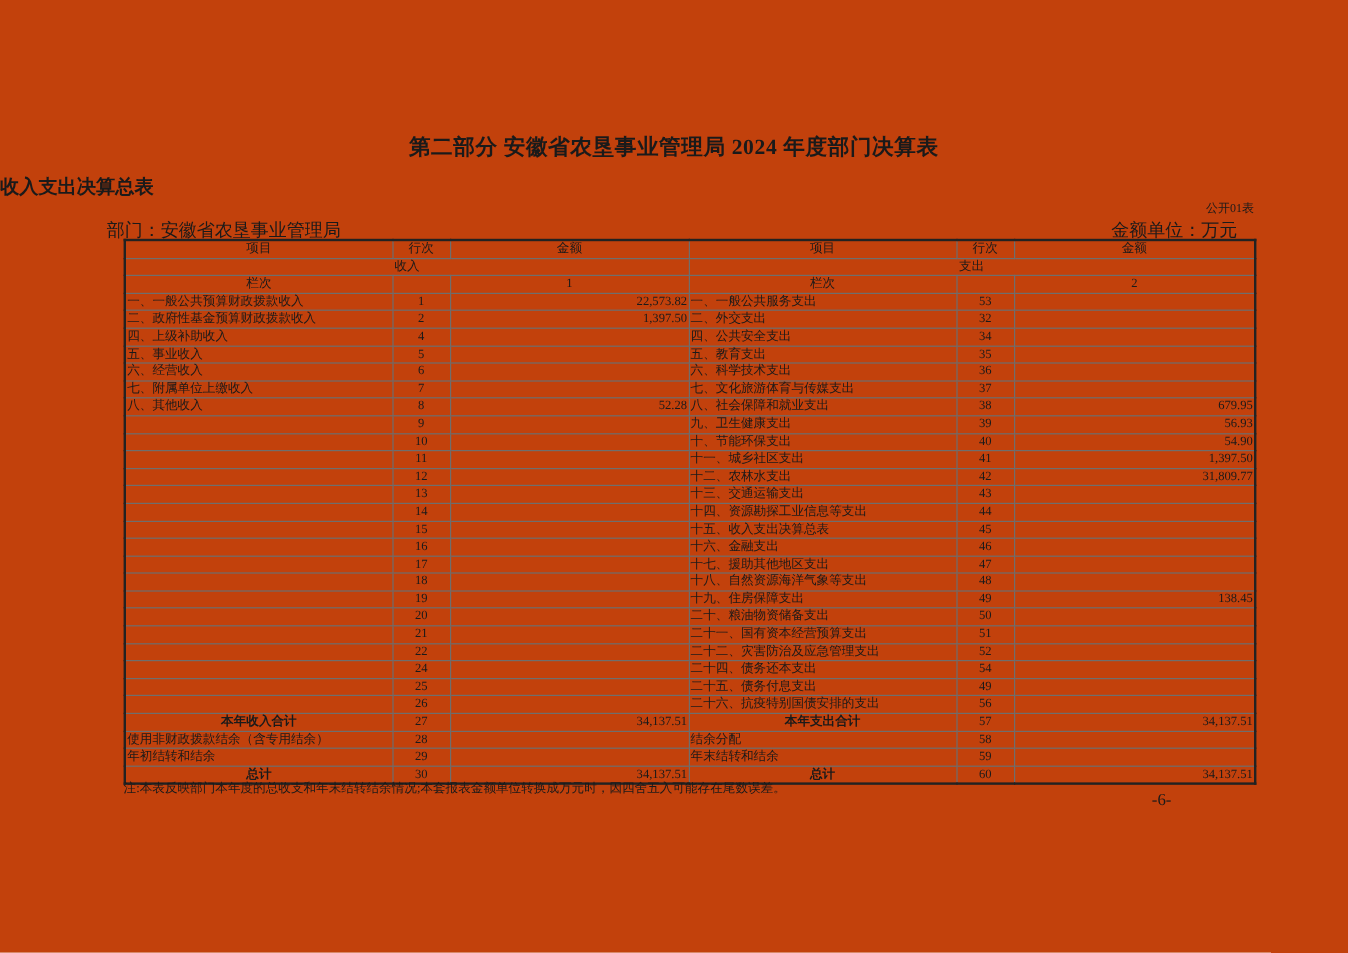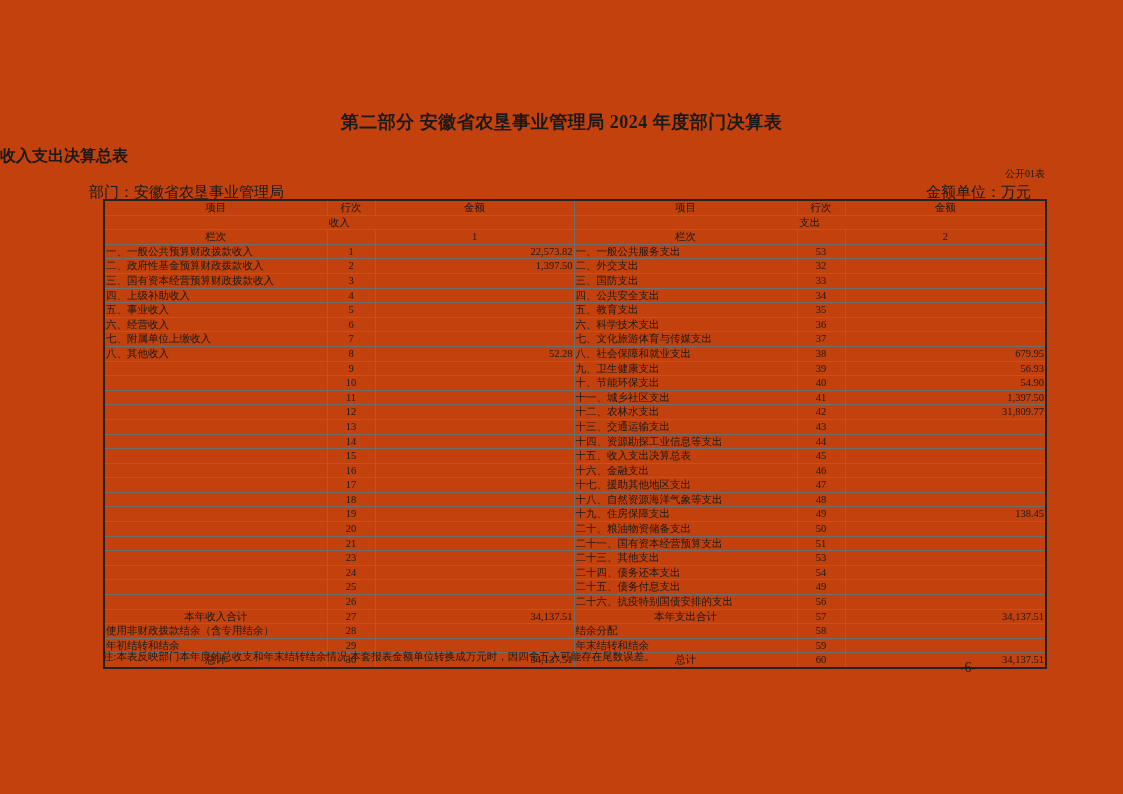--- a/index.html
+++ b/index.html
@@ -76,21 +76,21 @@
     overflow: hidden;
     white-space: nowrap;
     vertical-align: middle;
   }
   td.sec-div { border-left: 2px solid #222222; }
   .hdr-section { text-align: center; height: 12px; }
   .hdr-col { text-align: center; height: 14px; }
   .c-item { text-align: left; }
   .c-row  { text-align: center; }
   .c-amt  { text-align: right; }
-  .bold-center { font-weight: normal; text-align: center; }
+  .bold-center { font-weight: bold; text-align: center; }
 
   .note {
     position: absolute;
     top: 650px;
     left: 103px;
     width: 942px;
     font-size: 10.5px;
   }
   .page-number {
     position: absolute;
@@ -157,28 +157,20 @@
           </tr>
           <tr>
             <td class="c-item">二、政府性基金预算财政拨款收入</td>
             <td class="c-row">2</td>
             <td class="c-amt">1,397.50</td>
             <td class="c-item sec-div">二、外交支出</td>
             <td class="c-row">32</td>
             <td class="c-amt"></td>
           </tr>
           <tr>
-            <td class="c-item">三、国有资本经营预算财政拨款收入</td>
-            <td class="c-row">3</td>
-            <td class="c-amt"></td>
-            <td class="c-item sec-div">三、国防支出</td>
-            <td class="c-row">33</td>
-            <td class="c-amt"></td>
-          </tr>
-          <tr>
             <td class="c-item">四、上级补助收入</td>
             <td class="c-row">4</td>
             <td class="c-amt"></td>
             <td class="c-item sec-div">四、公共安全支出</td>
             <td class="c-row">34</td>
             <td class="c-amt"></td>
           </tr>
           <tr>
             <td class="c-item">五、事业收入</td>
             <td class="c-row">5</td>
@@ -310,24 +302,24 @@
           <tr>
             <td class="c-item"></td>
             <td class="c-row">21</td>
             <td class="c-amt"></td>
             <td class="c-item sec-div">二十一、国有资本经营预算支出</td>
             <td class="c-row">51</td>
             <td class="c-amt"></td>
           </tr>
           <tr>
             <td class="c-item"></td>
-            <td class="c-row">23</td>
-            <td class="c-amt"></td>
-            <td class="c-item sec-div">二十三、其他支出</td>
-            <td class="c-row">53</td>
+            <td class="c-row">22</td>
+            <td class="c-amt"></td>
+            <td class="c-item sec-div">二十二、灾害防治及应急管理支出</td>
+            <td class="c-row">52</td>
             <td class="c-amt"></td>
           </tr>
           <tr>
             <td class="c-item"></td>
             <td class="c-row">24</td>
             <td class="c-amt"></td>
             <td class="c-item sec-div">二十四、债务还本支出</td>
             <td class="c-row">54</td>
             <td class="c-amt"></td>
           </tr>

